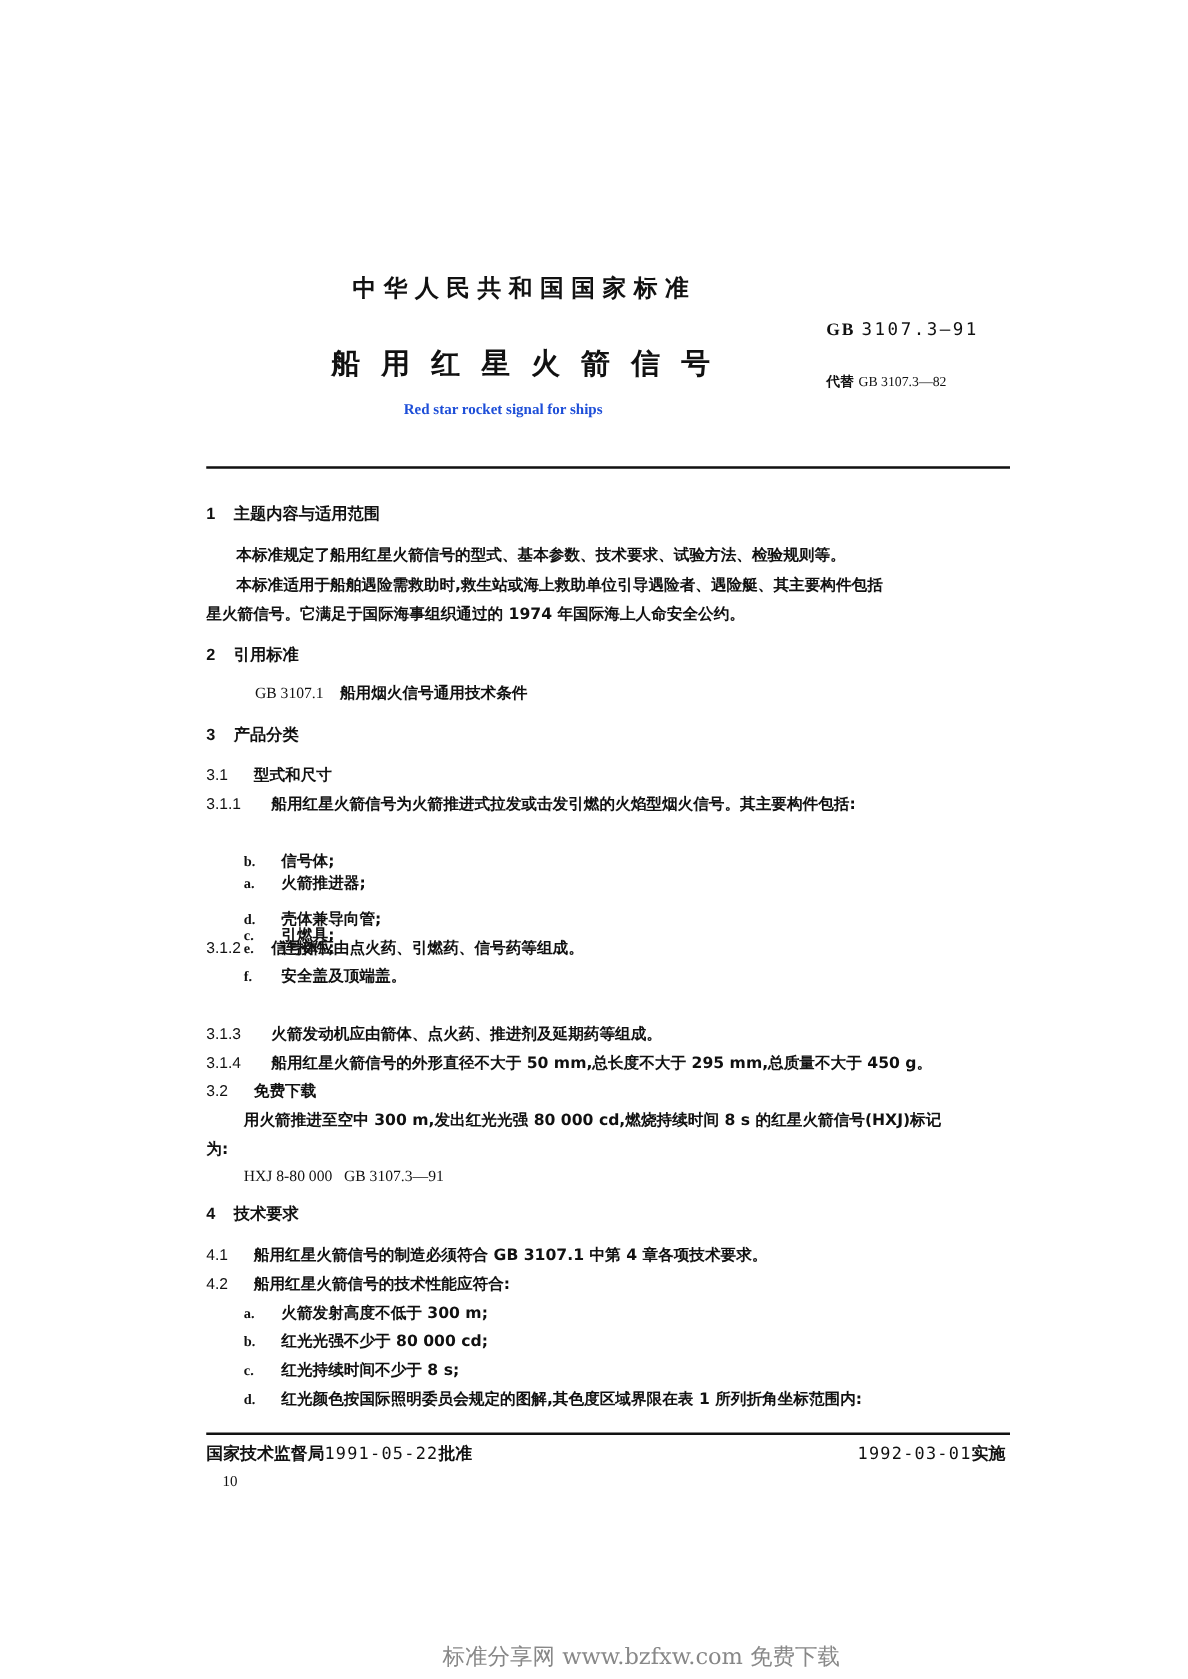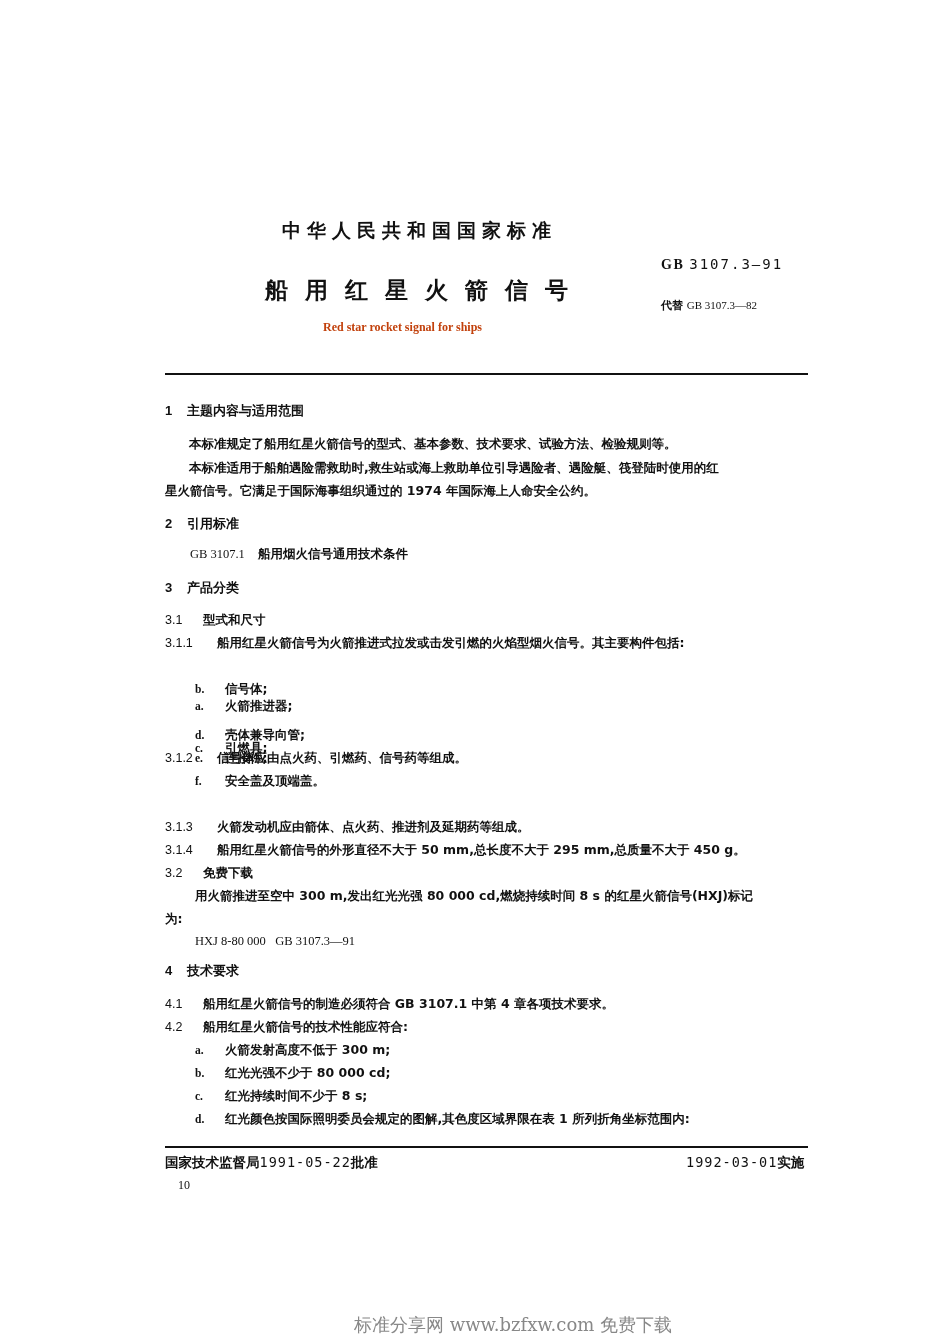--- a/index.html
+++ b/index.html
@@ -2,21 +2,21 @@
 <html><head>
   <meta charset="utf-8">
   <style>
     * { margin: 0; padding: 0; box-sizing: border-box; }
     html, body { width: 950px; height: 1343px; background: #ffffff; overflow: hidden; }
     body { position: relative; font-family: "DejaVu Sans", "Liberation Sans", sans-serif; color: #111; }
     .abs { position: absolute; white-space: nowrap; }
 
     .std-name { left: 282px; top: 218px; font-size: 19px; font-weight: bold; letter-spacing: 6px; color: #111; }
     .title-cn { left: 265px; top: 275px; font-size: 23px; font-weight: bold; letter-spacing: 17px; color: #111; }
-    .title-en { left: 323px; top: 320px; font-family: "Liberation Serif", serif; font-size: 12px; font-weight: bold; color: #c2410c; }
+    .title-en { left: 323px; top: 320px; font-family: "Liberation Serif", serif; font-size: 12px; font-weight: bold; color: #1d4ed8; }
     .std-code { left: 661px; top: 256px; font-family: "Liberation Serif", serif; font-size: 14px; font-weight: bold; letter-spacing: 1.5px; }
     .std-code .num { font-family: "DejaVu Sans Mono", monospace; font-weight: normal; letter-spacing: 2px; }
     .replaces { left: 661px; top: 298px; font-size: 11px; font-weight: bold; }
     .replaces .code { font-family: "Liberation Serif", serif; font-weight: normal; }
 
     .rule-top { position: absolute; left: 165px; top: 373px; width: 643px; height: 2px; background: #111; }
     .rule-bottom { position: absolute; left: 165px; top: 1146px; width: 643px; height: 2px; background: #111; }
 
     .body-text { font-size: 12.5px; color: #111; font-weight: bold; }
     .heading { font-size: 13px; font-weight: bold; }
@@ -47,27 +47,27 @@
   <span>代替</span>
   <span class="code">GB 3107.3—82</span>
 </div>
 
 <div class="rule-top"></div>
 
 <div class="abs heading" style="left:165px; top:402px;">
   <span class="hnum">1</span><span>主题内容与适用范围</span>
 </div>
 <div class="abs body-text" style="left:189px; top:436px;">本标准规定了船用红星火箭信号的型式、基本参数、技术要求、试验方法、检验规则等。</div>
-<div class="abs body-text" style="left:189px; top:460px;">本标准适用于船舶遇险需救助时,救生站或海上救助单位引导遇险者、遇险艇、筏登陆时使用的红</div>
+<div class="abs body-text" style="left:189px; top:460px;">本标准适用于船舶遇险需救助时,救生站或海上救助单位引导遇险者、遇险艇、其主要构件包括</div>
 <div class="abs body-text" style="left:165px; top:483px;">星火箭信号。它满足于国际海事组织通过的 1974 年国际海上人命安全公约。</div>
 
 <div class="abs heading" style="left:165px; top:515px;">
   <span class="hnum">2</span><span>引用标准</span>
 </div>
-<div class="abs body-text" style="left:190px; top:546px;">
+<div class="abs body-text" style="left:204px; top:546px;">
   <span class="serif">GB 3107.1</span>&nbsp;&nbsp;&nbsp;<span>船用烟火信号通用技术条件</span>
 </div>
 
 <div class="abs heading" style="left:165px; top:579px;">
   <span class="hnum">3</span><span>产品分类</span>
 </div>
 <div class="abs body-text" style="left:165px; top:612px;">
   <span class="clause-num" style="width:38px;">3.1</span><span>型式和尺寸</span>
 </div>
 <div class="abs body-text" style="left:165px; top:635px;">

